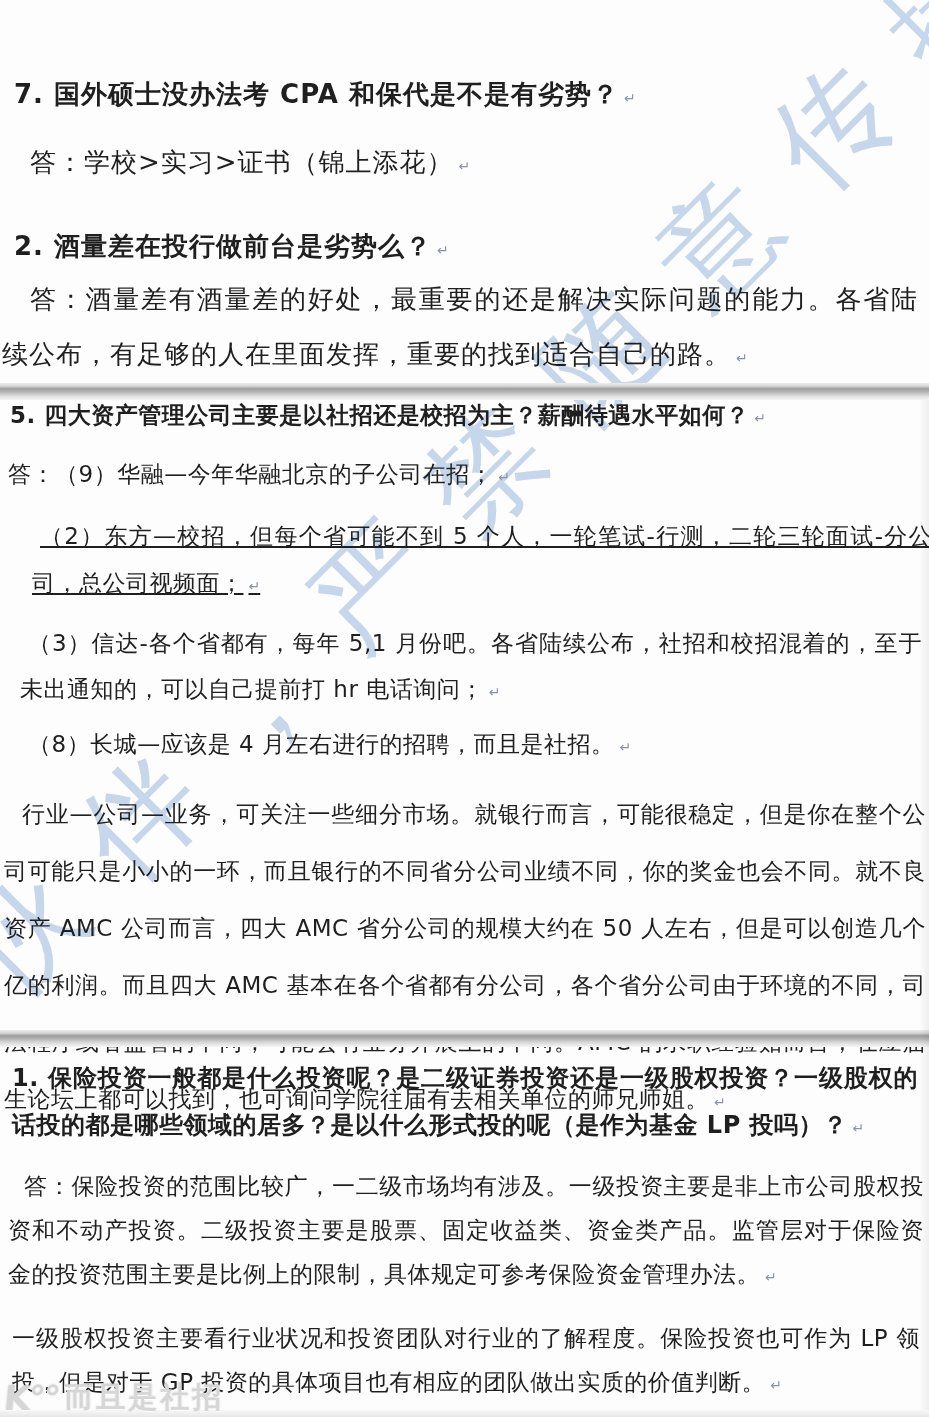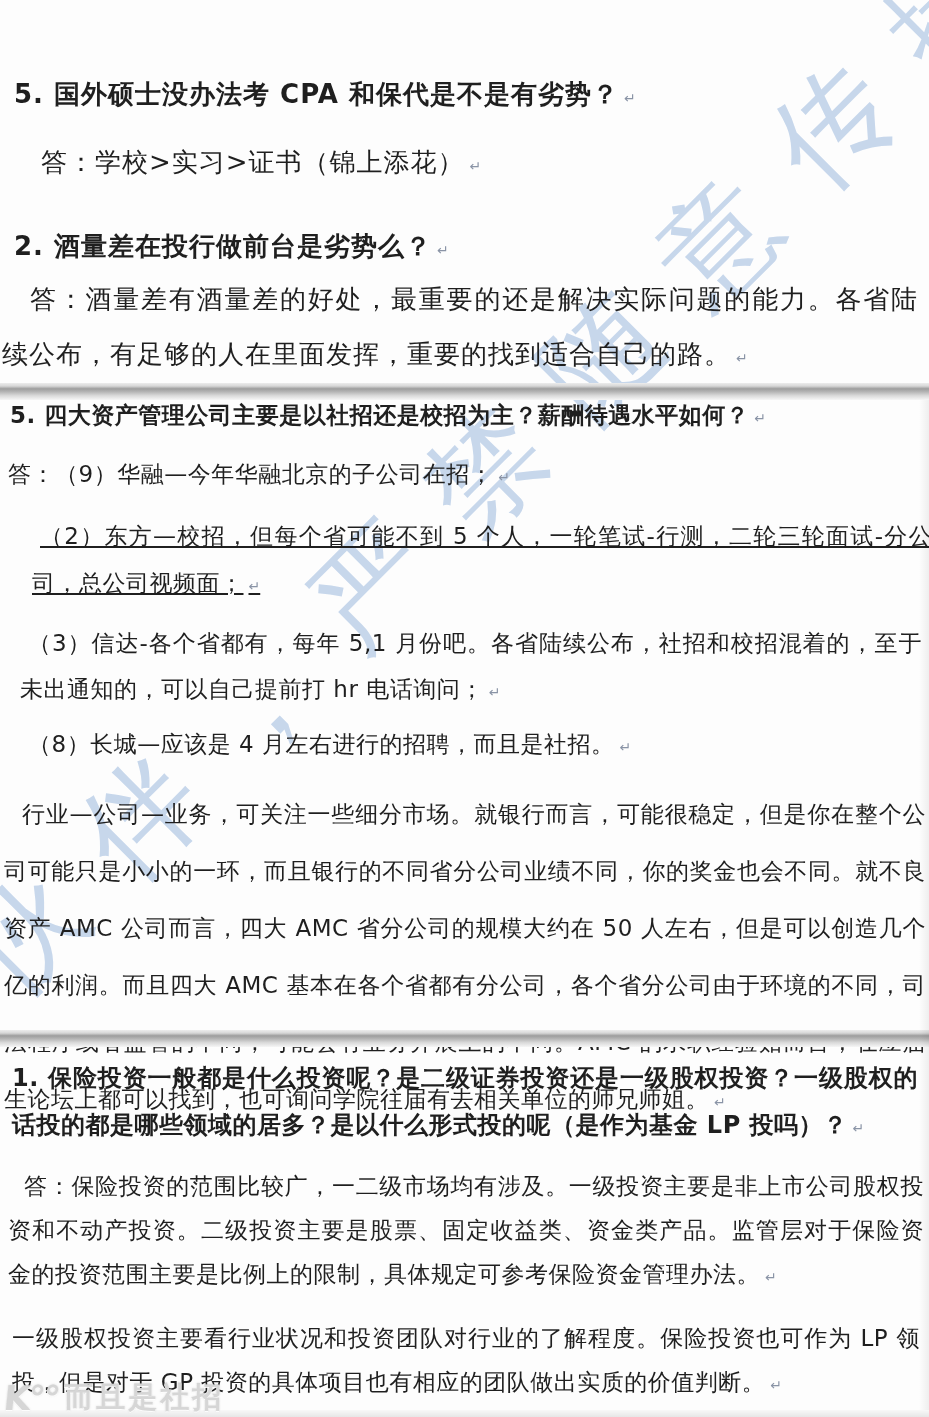--- a/index.html
+++ b/index.html
@@ -77,23 +77,23 @@
 </head>
 <body>
 
 <div class="page">
 
   <div class="wm-layer">
     <span class="wm-diagonal">金融小伙伴，严禁随意传播</span>
   </div>
 
 
-  <p class="blk q1" style="top:78px;left:14px;width:900px;"><span>5. 国外硕士没办法考 CPA 和保代是不是有劣势？</span><span class="pmark">↵</span></p>
+  <p class="blk q1" style="top:78px;left:14px;width:900px;"><span>7. 国外硕士没办法考 CPA 和保代是不是有劣势？</span><span class="pmark">↵</span></p>
 
-  <p class="blk ans1" style="top:146px;left:30px;width:880px;margin-left:11px;"><span>答：学校&gt;实习&gt;证书（锦上添花）</span><span class="pmark">↵</span></p>
+  <p class="blk ans1" style="top:146px;left:30px;width:880px;"><span>答：学校&gt;实习&gt;证书（锦上添花）</span><span class="pmark">↵</span></p>
 
   <p class="blk q1" style="top:213px;left:14px;width:900px;margin-top:17px;"><span>2. 酒量差在投行做前台是劣势么？</span><span class="pmark">↵</span></p>
 
   <p class="blk para-s1" style="top:272px;left:2px;width:916px;text-indent:28px;"><span>答：酒量差有酒量差的好处，最重要的还是解决实际问题的能力。各省陆续公布，有足够的人在里面发挥，重要的找到适合自己的路。</span><span class="pmark">↵</span></p>
 
   <div class="divider" style="top:383px;"></div>
 
   <p class="blk q2" style="top:401px;left:10px;width:910px;"><span>5. 四大资产管理公司主要是以社招还是校招为主？薪酬待遇水平如何？</span><span class="pmark">↵</span></p>
 
   <p class="blk item-single" style="top:459px;left:8px;width:910px;"><span>答：（9）华融—今年华融北京的子公司在招；</span><span class="pmark">↵</span></p>

